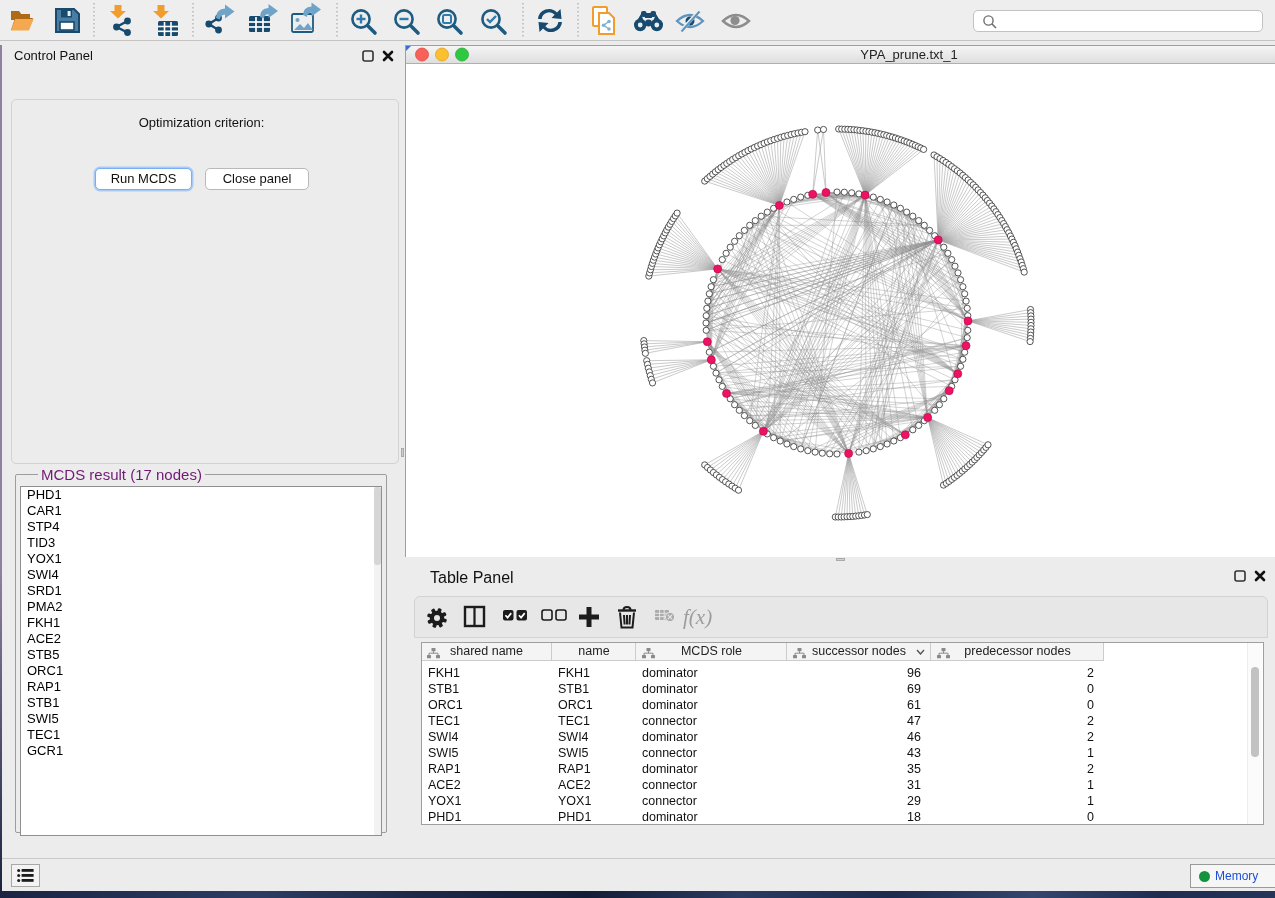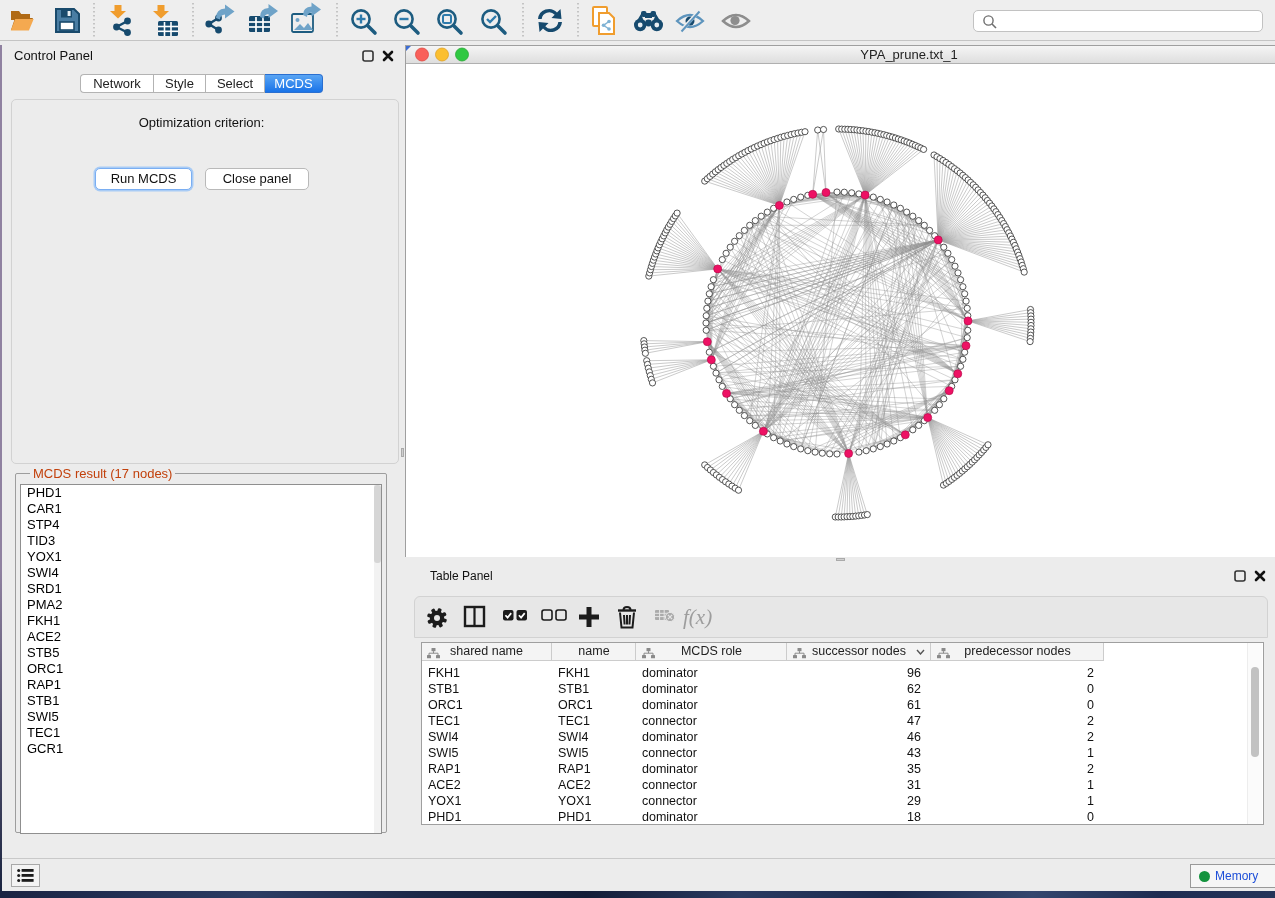--- a/index.html
+++ b/index.html
@@ -166,36 +166,30 @@
 </div>
 
 <div class="abs" style="left:2px;top:41px;width:399px;height:817px;background:#ececec">
  <div class="abs" style="left:12px;top:7px;font-size:13px;color:#111">Control Panel</div>
 
  <svg class="abs" style="left:360px;top:9px" width="32" height="14" viewBox="0 0 32 14">
    <rect x="1" y="1" width="10" height="10" rx="2" fill="none" stroke="#333" stroke-width="1.6"></rect>
    <path d="M22 2 l8 8 M30 2 l-8 8" stroke="#111" stroke-width="2.6" stroke-linecap="round"></path>
  </svg>
 
- <div class="abs" style="left:78px;top:33px;height:19px;display:flex;font-size:13px">
-   <div style="width:73px;background:#fff;border:1px solid #b3b3b3;border-right:none;border-radius:4px 0 0 4px;text-align:center;line-height:18px;color:#222">Network</div>
-   <div style="width:52px;background:#fff;border:1px solid #b3b3b3;border-right:none;text-align:center;line-height:18px;color:#222">Style</div>
-   <div style="width:60px;background:#fff;border:1px solid #b3b3b3;text-align:center;line-height:18px;color:#222">Select</div>
-   <div style="width:58px;background:linear-gradient(#59a5f4,#1973e8);border:1px solid #2a6fd0;border-left:none;border-radius:0 4px 4px 0;text-align:center;line-height:18px;color:#fff">MCDS</div>
- </div>
 
  <div class="abs" style="left:9px;top:58px;width:388px;height:365px;border:1px solid #d2d2d2;border-radius:5px"></div>
  <div class="abs" style="left:0;top:74px;width:399px;text-align:center;font-size:13px;color:#111">Optimization criterion:</div>
 
 
  <div class="abs" style="left:93px;top:127px;width:97px;height:22px;background:#fff;border:1.5px solid #7aaef2;border-radius:5px;box-shadow:0 0 0 1.5px #a8cbf5;text-align:center;line-height:19px;font-size:13px;color:#111">Run MCDS</div>
  <div class="abs" style="left:203px;top:127px;width:104px;height:22px;background:#fff;border:1px solid #b9b9b9;border-radius:5px;text-align:center;line-height:20px;font-size:13px;color:#111">Close panel</div>
 
  <fieldset class="abs" style="left:13px;top:425px;width:372px;height:367px;border:1px solid #9d9d9d;border-radius:2px;padding:0">
-   <legend style="margin-left:14px;padding:0 3px;font-size:13px;color:#c2410c">MCDS result (17 nodes)</legend>
+   <legend style="margin-left:22px;padding:0 3px;font-size:15px;color:#701a75">MCDS result (17 nodes)</legend>
    <div style="position:absolute;left:4px;top:3px;width:362px;height:350px;background:#fff;border:1px solid #8f8f8f;font-size:13px;line-height:16px;padding:0 0 0 6px;color:#000">PHD1<br>CAR1<br>STP4<br>TID3<br>YOX1<br>SWI4<br>SRD1<br>PMA2<br>FKH1<br>ACE2<br>STB5<br>ORC1<br>RAP1<br>STB1<br>SWI5<br>TEC1<br>GCR1</div>
    <div style="position:absolute;right:5px;top:4px;width:7px;height:348px;background:#f2f2f2"></div>
    <div style="position:absolute;right:5px;top:4px;width:7px;height:78px;background:#d6d6d6;border-radius:3px"></div>
  </fieldset>
 </div>
 
 <div class="abs" style="left:405px;top:45px;width:870px;height:512px;background:#fff;border-left:1px solid #9f9f9f;border-top:1px solid #9f9f9f">
  <div class="abs" style="left:0;top:0;width:869px;height:18px;background:linear-gradient(#f5f5f5,#dedede);border-bottom:1px solid #b0b0b0">
    <svg width="60" height="18" style="position:absolute;left:8px;top:0" viewBox="0 0 60 18">
      <circle cx="8" cy="8.5" r="6.5" fill="#f9605a" stroke="#de4840" stroke-width="0.8"></circle>
@@ -519,21 +513,21 @@
           <circle cx="311.7" cy="204.9" r="4.0"></circle>
         </g>
       </svg>
  </div>
 </div>
 
 <div class="abs" style="left:401px;top:448px;width:3px;height:9px;background:#cfcfcf;border:1px solid #aaa"></div>
 <div class="abs" style="left:836px;top:557.5px;width:9px;height:3px;background:#cfcfcf;border:1px solid #aaa"></div>
 
 <div class="abs" style="left:405px;top:562px;width:870px;height:296px;background:#ececec">
- <div class="abs" style="left:25px;top:7px;font-size:12px;color:#111">Table Panel</div>
+ <div class="abs" style="left:25px;top:7px;font-size:16px;color:#111">Table Panel</div>
  <svg class="abs" style="left:829px;top:8px" width="32" height="14" viewBox="0 0 32 14">
    <rect x="1" y="1" width="10" height="10" rx="2" fill="none" stroke="#333" stroke-width="1.6"></rect>
    <path d="M22 2 l8 8 M30 2 l-8 8" stroke="#111" stroke-width="2.6" stroke-linecap="round"></path>
  </svg>
 
  <div class="abs" style="left:9px;top:34px;width:854px;height:42px;background:#e7e7e7;border:1px solid #d2d2d2;border-radius:6px 6px 0 0">
   <svg width="330" height="42" viewBox="0 0 330 42" style="position:absolute;left:6px;top:0">
 
    <g transform="translate(6,11)" fill="#1c1c1c">
      <g transform="rotate(18 10 10)">
@@ -633,21 +627,21 @@
           <span style="position:absolute;left:6px">FKH1</span>
           <span style="position:absolute;left:136px">FKH1</span>
           <span style="position:absolute;left:220px">dominator</span>
           <span style="position:absolute;left:366px;width:133px;text-align:right">96</span>
           <span style="position:absolute;left:510px;width:162px;text-align:right">2</span>
         </div>
         <div style="position:relative;height:16px;line-height:16px">
           <span style="position:absolute;left:6px">STB1</span>
           <span style="position:absolute;left:136px">STB1</span>
           <span style="position:absolute;left:220px">dominator</span>
-          <span style="position:absolute;left:366px;width:133px;text-align:right">62</span>
+          <span style="position:absolute;left:366px;width:133px;text-align:right">69</span>
           <span style="position:absolute;left:510px;width:162px;text-align:right">0</span>
         </div>
         <div style="position:relative;height:16px;line-height:16px">
           <span style="position:absolute;left:6px">ORC1</span>
           <span style="position:absolute;left:136px">ORC1</span>
           <span style="position:absolute;left:220px">dominator</span>
           <span style="position:absolute;left:366px;width:133px;text-align:right">61</span>
           <span style="position:absolute;left:510px;width:162px;text-align:right">0</span>
         </div>
         <div style="position:relative;height:16px;line-height:16px">

